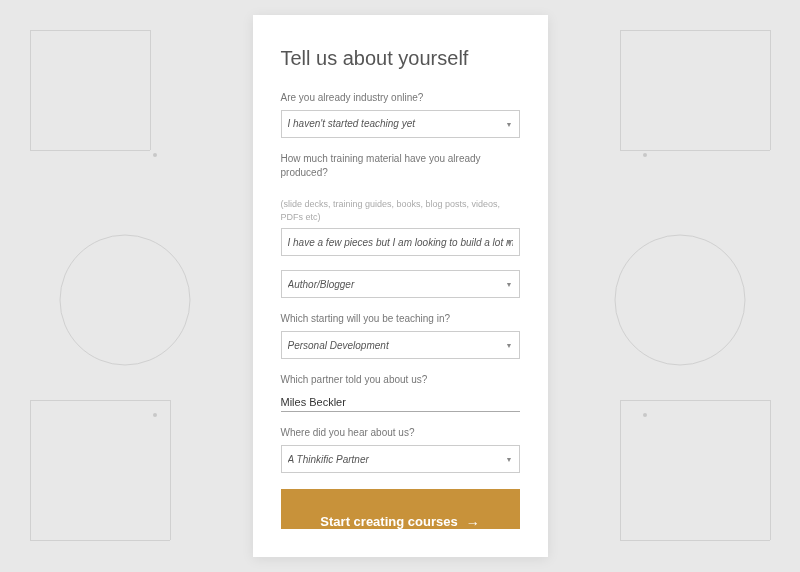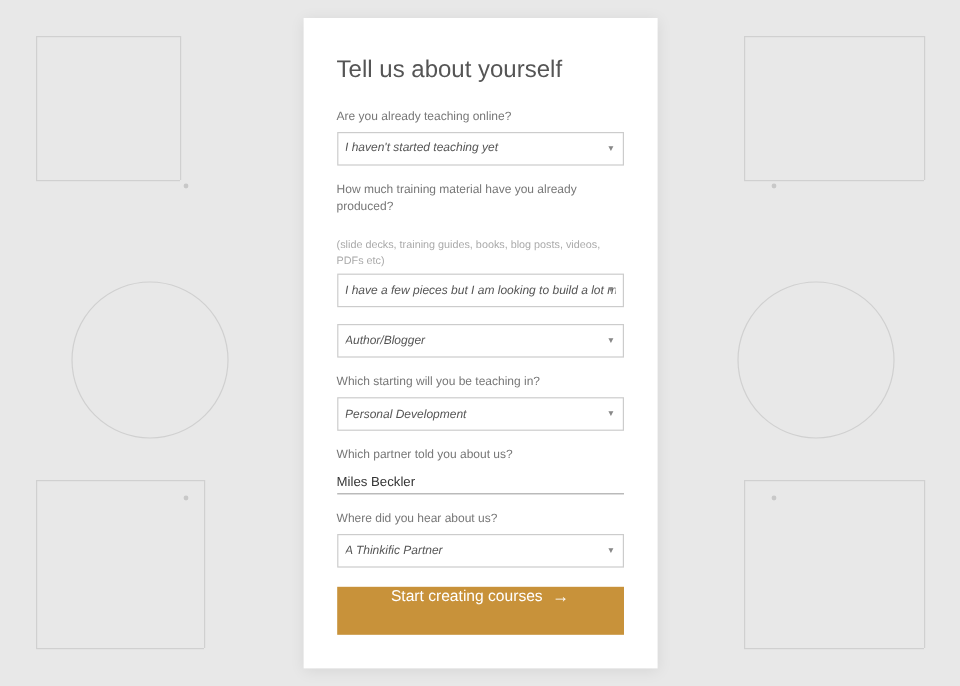--- a/index.html
+++ b/index.html
@@ -112,24 +112,24 @@
       background: transparent;
     }
 
     .btn-submit {
       width: 100%;
       height: 40px;
       background: #c8923a;
       border: none;
       color: #ffffff;
       font-size: 13px;
-      font-weight: 400;
+      font-weight: 700;
       cursor: pointer;
       display: flex;
-      align-items: flex-start;
+      align-items: flex-end;
       justify-content: center;
       gap: 8px;
       margin-top: 16px;
     }
 
     .arrow-icon {
       font-size: 14px;
     }
   </style>
 </head>
@@ -169,21 +169,21 @@
     <circle cx="155" cy="415" r="2" fill="#c8c8c8"></circle>
     <circle cx="645" cy="415" r="2" fill="#c8c8c8"></circle>
   </svg>
 </div>
 
 <div class="card">
 
   <h1 class="card-title">Tell us about yourself</h1>
 
   <div class="form-group">
-    <label class="form-label">Are you already teaching online?</label>
+    <label class="form-label">Are you already industry online?</label>
     <div class="select-wrapper">
       <select class="form-select">
         <option>I haven't started teaching yet</option>
       </select>
     </div>
   </div>
 
 
   <div class="form-group">
     <label class="form-label">

